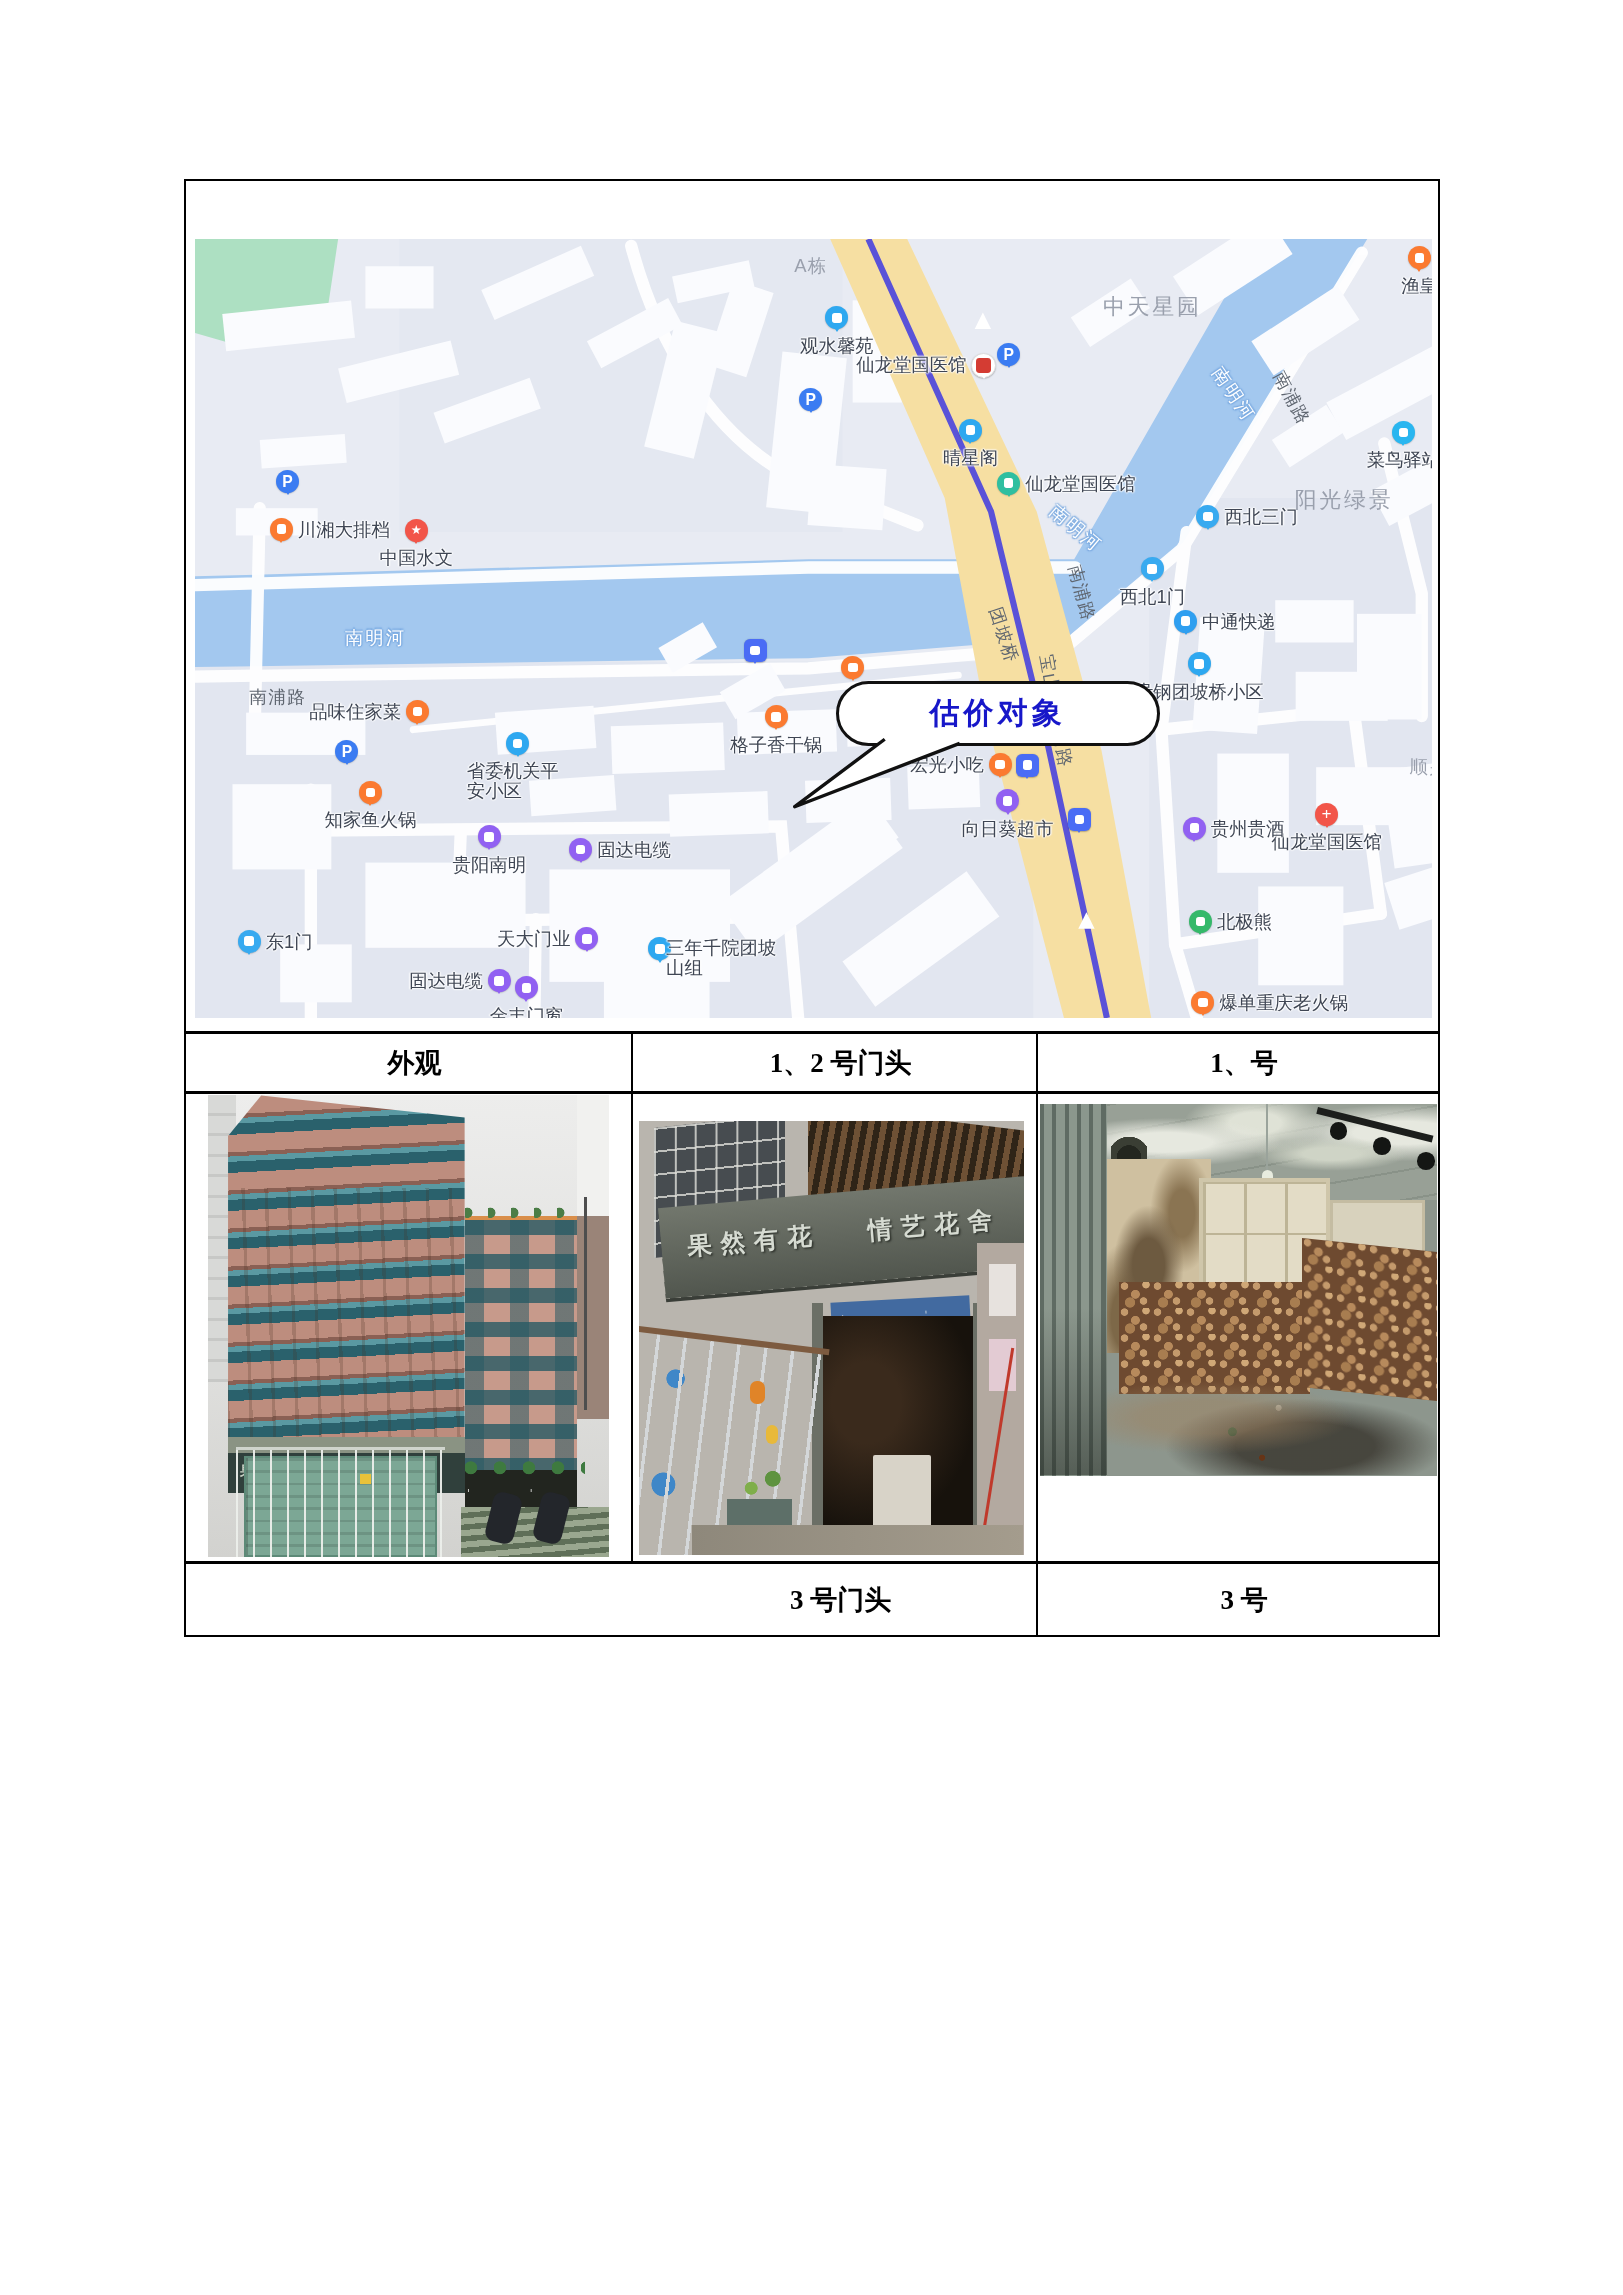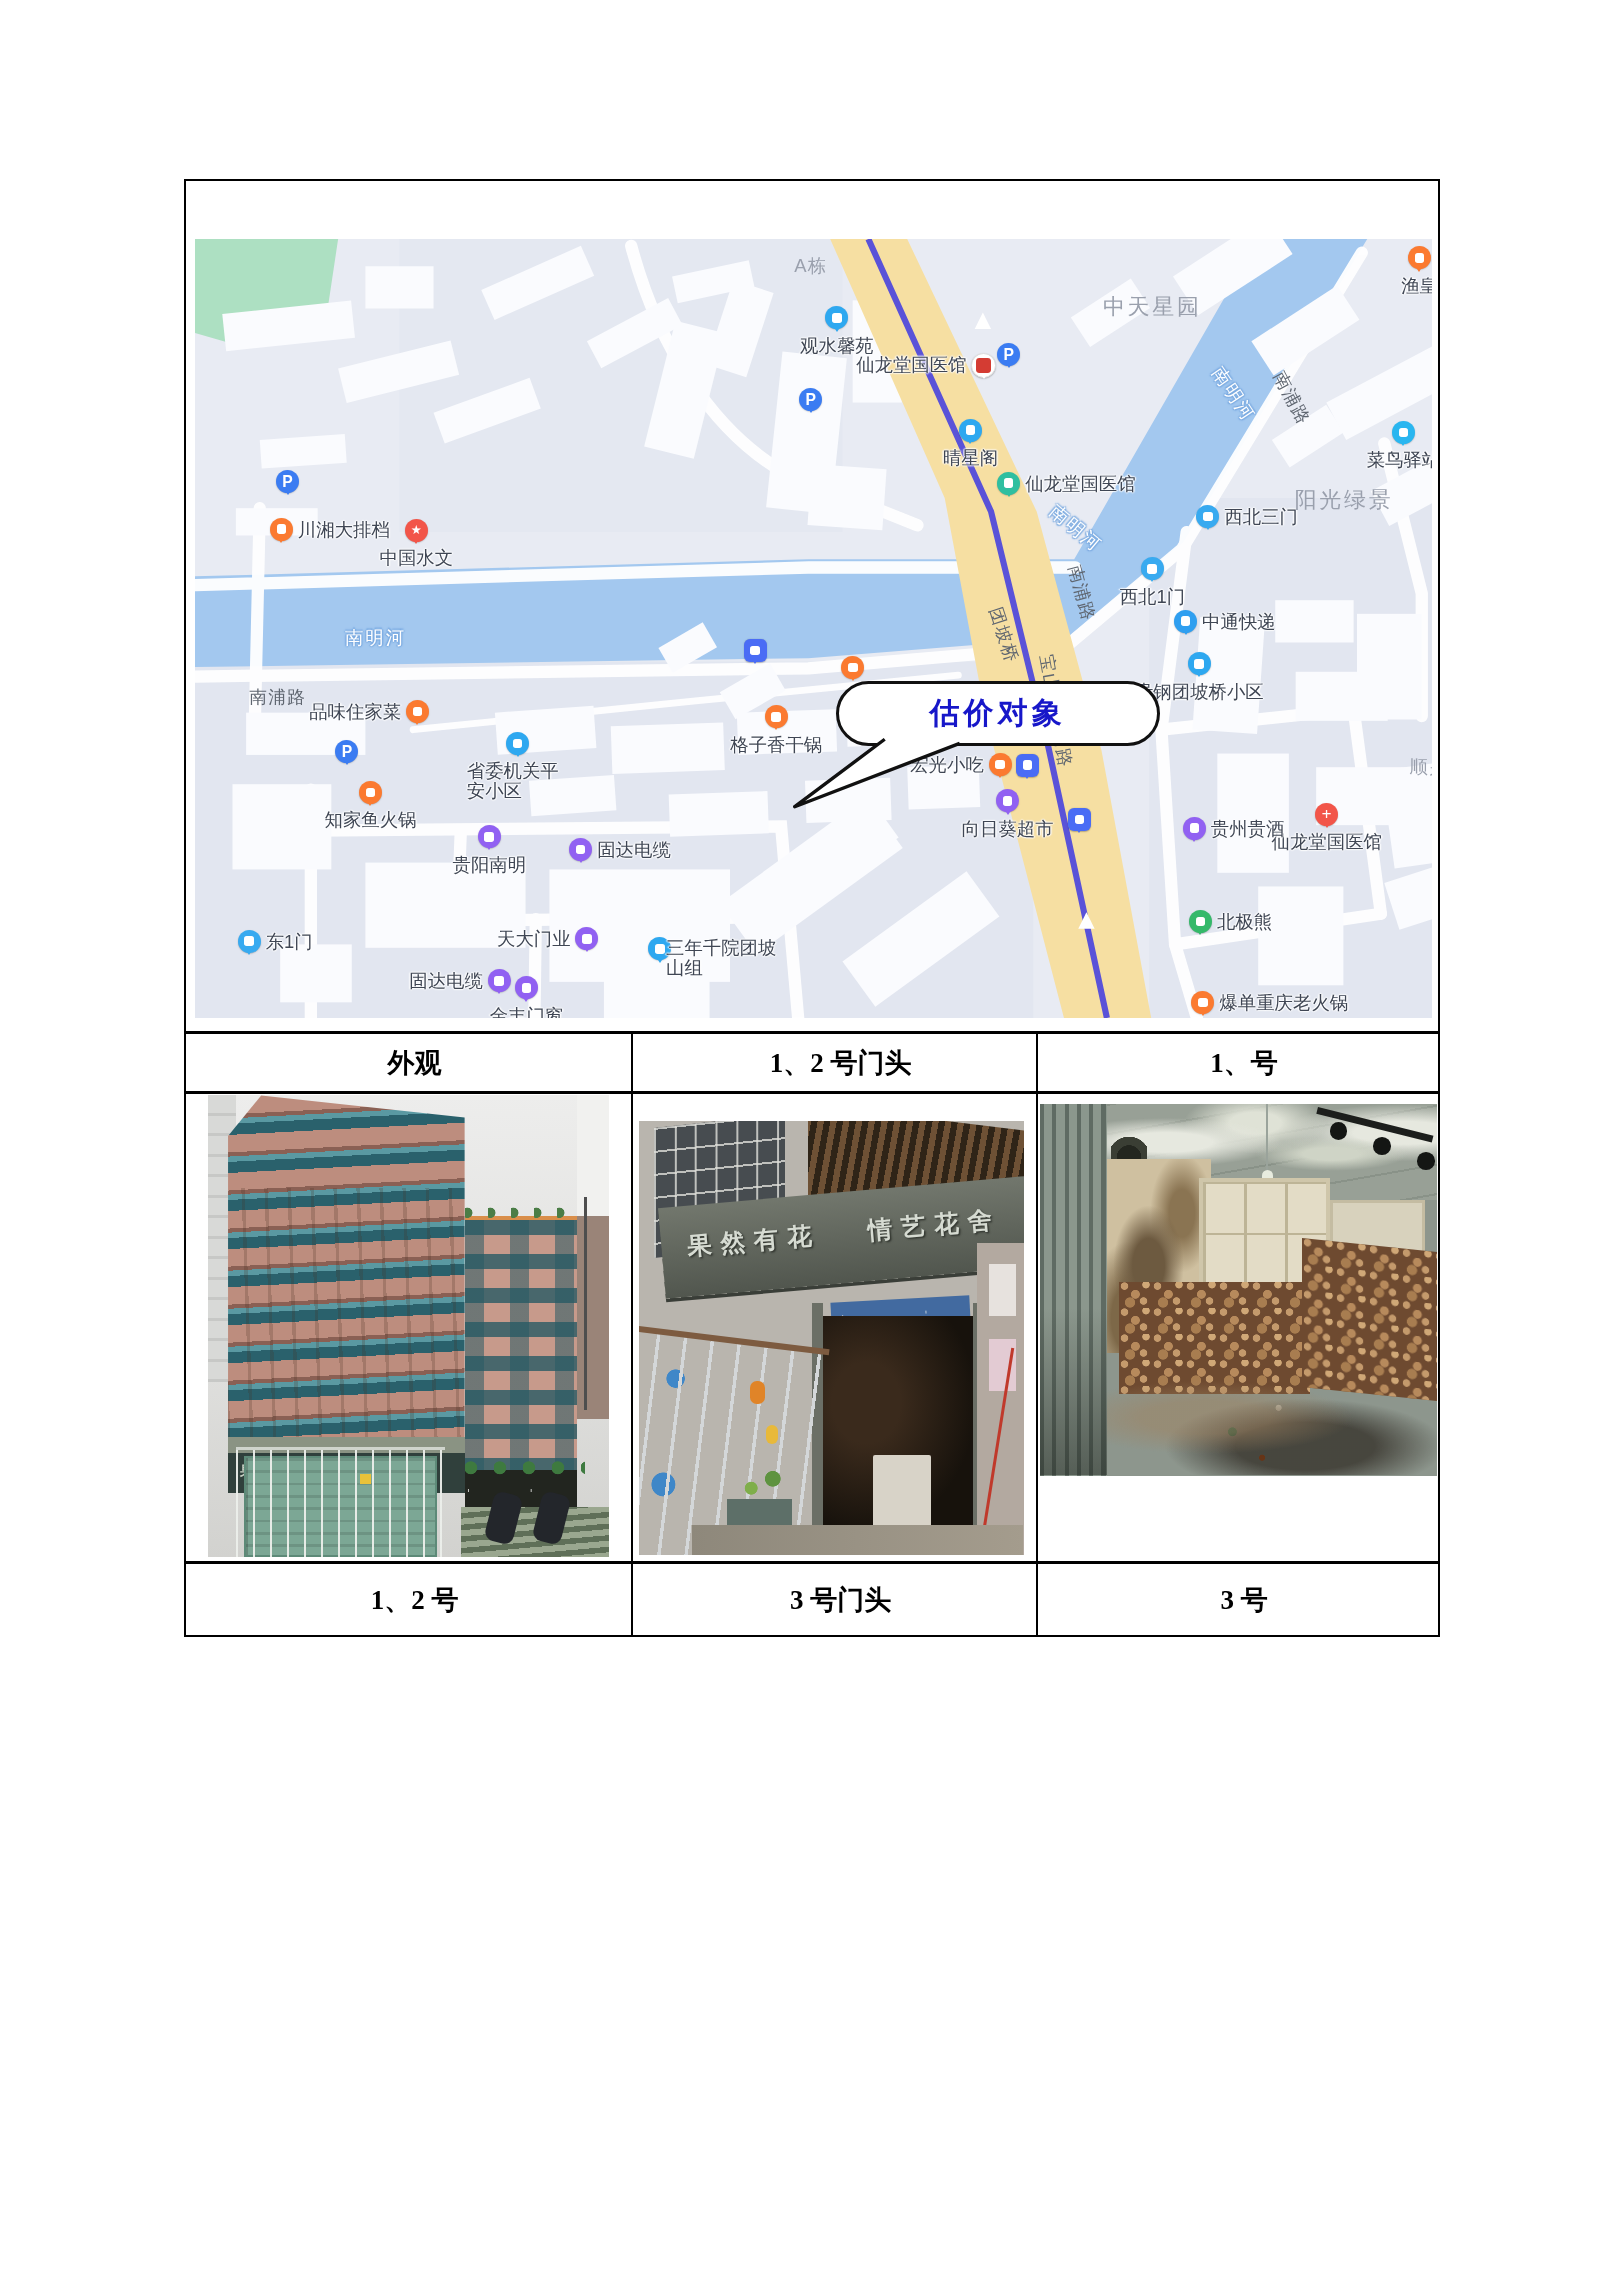--- a/index.html
+++ b/index.html
@@ -570,20 +570,19 @@
           <div class="shelf"></div>
           <div class="shelf2"></div>
           <div class="stone stoneL"></div>
           <div class="stone stoneR"></div>
           <div class="floor"></div>
         </div>
       </div>
     </div>
 
     <div class="row row-foot">
-      <div class="cell c1 cap">1、2 号</div>
       <div class="cell c2 cap">3 号门头</div>
       <div class="cell c3 cap">3 号</div>
     </div>
 
   </div>
 </div>
 
 
 </body></html>

